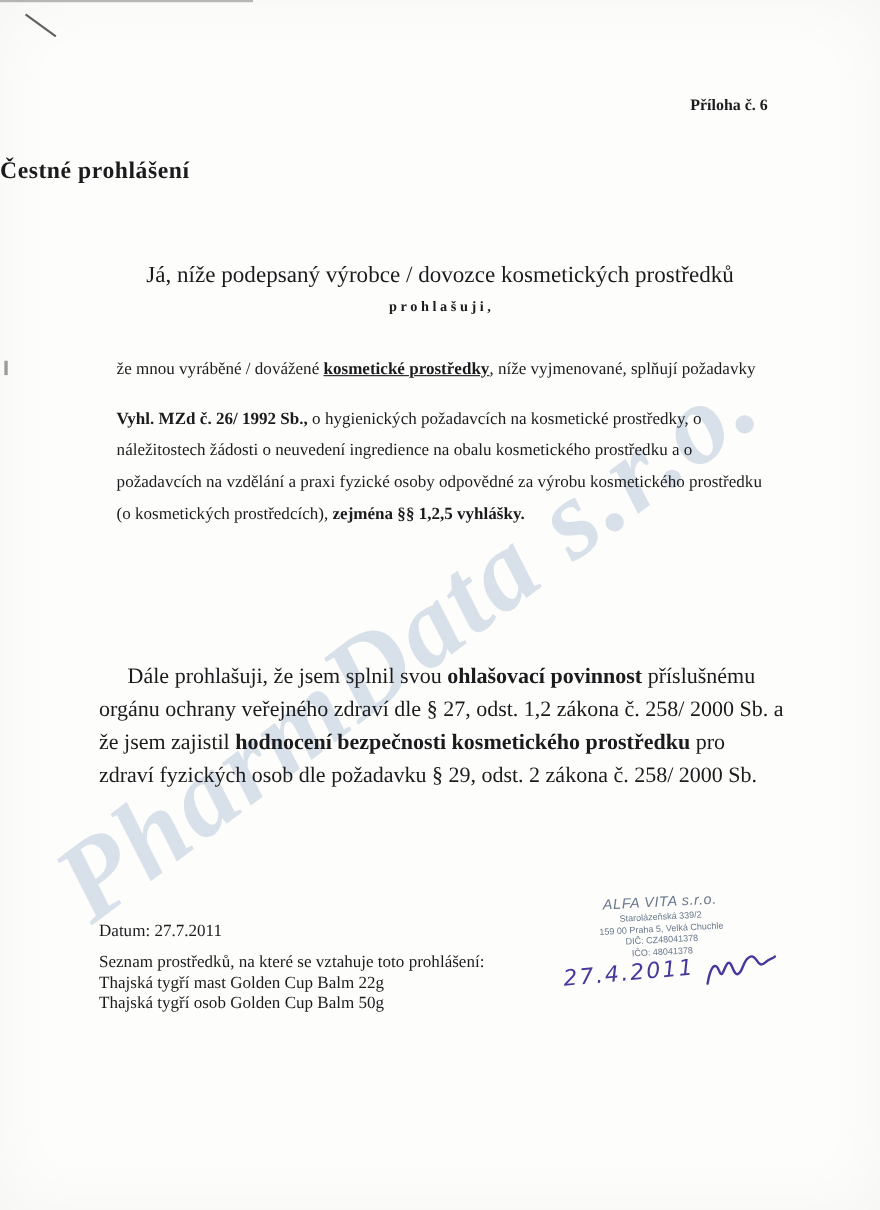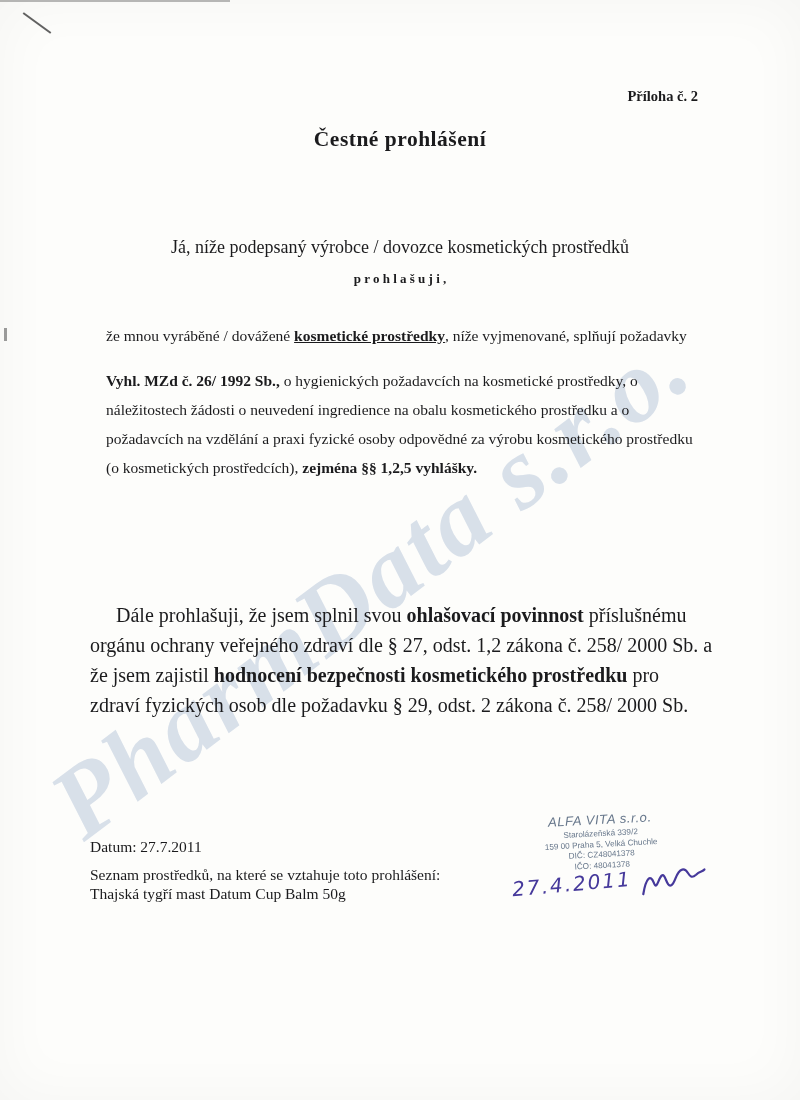--- a/index.html
+++ b/index.html
@@ -27,26 +27,26 @@
   .art-top { position:absolute; left:0; top:0; width:230px; height:2px;
     background:#3a3a3a; opacity:.35; }
   .art-left { position:absolute; left:4px; top:328px; width:3px; height:13px;
     background:#4a4a4a; opacity:.55; }
 
   .attachment {
     position:absolute; top:88px; right:102px;
     font-weight:bold; font-size:14.5px;
   }
   .title {
-    position:absolute; top:127px; left:0; width:100%;
-    text-align:center; font-size:21.5px; font-weight:bold; letter-spacing:.5px;
+    position:absolute; top:143px; left:0; width:100%;
+    font-size:21.5px; font-weight:bold; letter-spacing:.5px;
   }
   .intro {
     position:absolute; top:237px; left:0; width:100%;
-    text-align:center; font-size:18px;
+    text-align:center; font-size:21px;
   }
   .declare {
     position:absolute; top:271px; left:0; width:100%;
     text-align:center; font-size:13px; font-weight:bold;
   }
 
   .main-block {
     position:absolute; top:305px; left:90px; width:624px;
     font-size:15.5px; line-height:29px;
   }
@@ -92,21 +92,21 @@
 <body>
 
 <div class="sheet">
 
   <div class="watermark">PharmData s.r.o.</div>
 
   <div class="art-corner"></div>
   <div class="art-top"></div>
   <div class="art-left"></div>
 
-  <div class="attachment">Příloha č. 2</div>
+  <div class="attachment">Příloha č. 6</div>
   <h1 class="title">Čestné prohlášení</h1>
 
   <p class="intro">Já, níže podepsaný výrobce / dovozce kosmetických prostředků</p>
   <p class="declare">p r o h l a š u j i ,</p>
 
   <div class="main-block">
     <p><span>že mnou vyráběné / dovážené </span><span class="b u">kosmetické prostředky</span><span>,  níže vyjmenované, splňují požadavky</span></p>
     <p><span class="b">Vyhl. MZd č. 26/ 1992 Sb.,</span><span> o hygienických požadavcích na kosmetické prostředky, o náležitostech žádosti o neuvedení ingredience na obalu kosmetického prostředku a o požadavcích na vzdělání a praxi fyzické osoby odpovědné za výrobu kosmetického prostředku (o kosmetických prostředcích), </span><span class="b">zejména §§ 1,2,5 vyhlášky.</span></p>
   </div>
 
@@ -124,16 +124,17 @@
   </div>
 
   <div class="hand-date">27.4.2011</div>
 
   <svg class="signature" width="70" height="34" viewBox="0 0 70 34">
     <path d="M4 24 C9 8, 14 5, 16 14 C18 23, 21 10, 25 8 C29 6, 28 21, 33 19 C38 17, 39 6, 46 5 C53 4, 50 18, 59 12 C63 9, 66 10, 68 8" stroke="#46399b" stroke-width="2.2" fill="none" stroke-linecap="round"></path>
   </svg>
 
   <div class="products-block">
     <div>Seznam prostředků, na které se vztahuje toto prohlášení:</div>
-    <div>Thajská tygří mast Datum Cup Balm 50g</div>
+    <div>Thajská tygří mast Golden Cup Balm 22g</div>
+    <div>Thajská tygří osob Golden Cup Balm 50g</div>
   </div>
 
 </div>
 
 </body></html>

